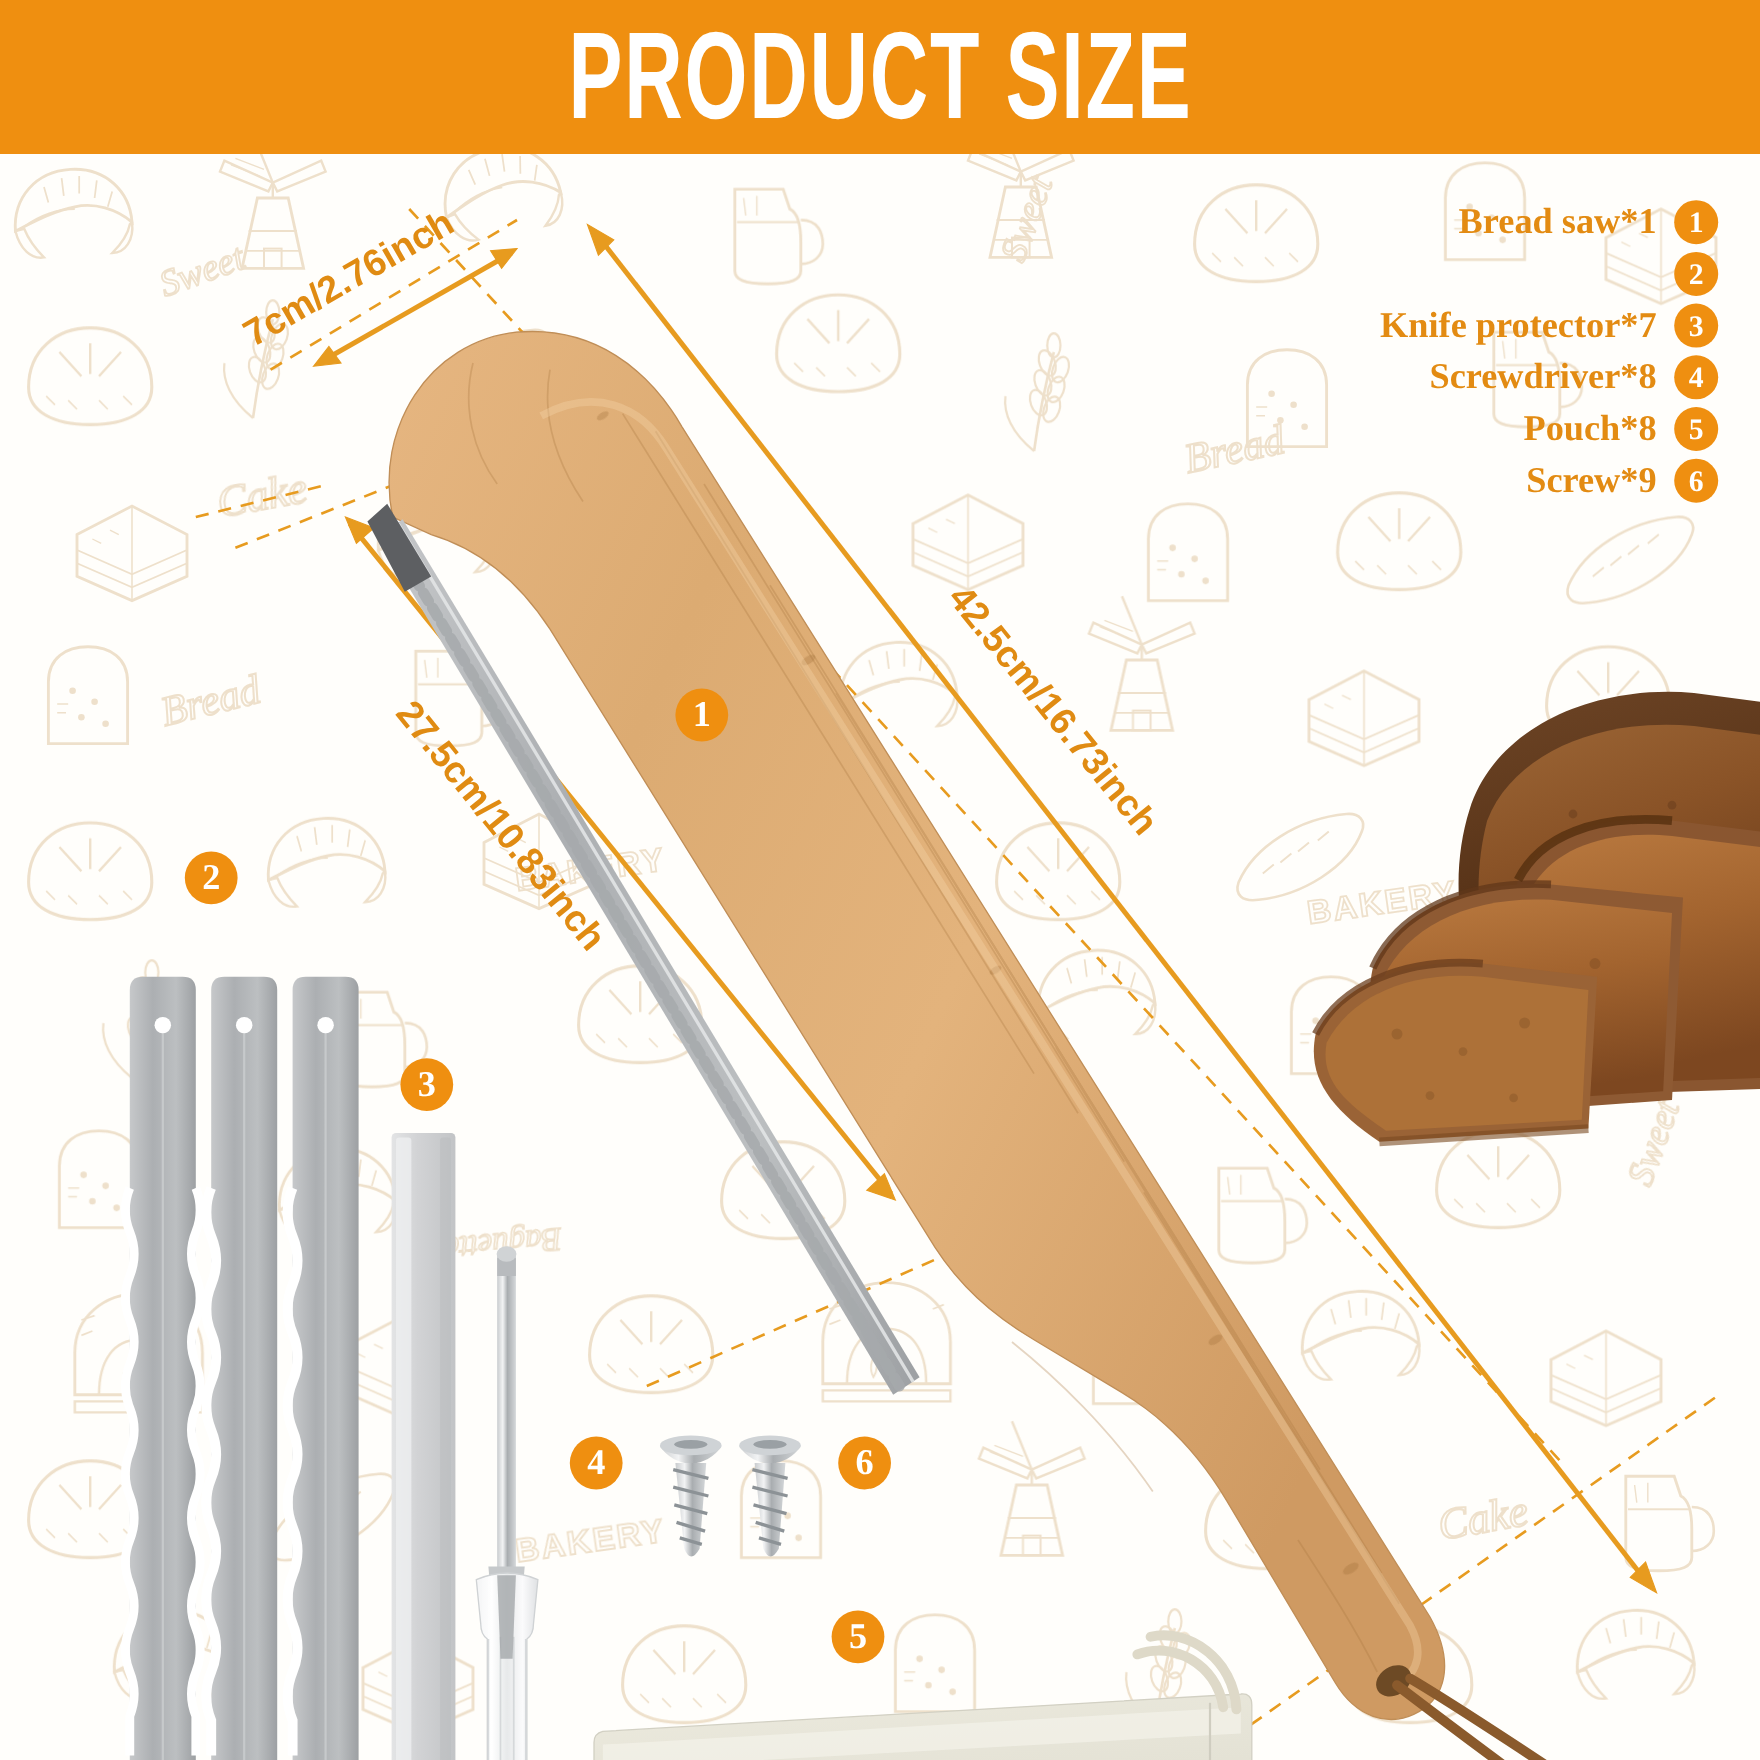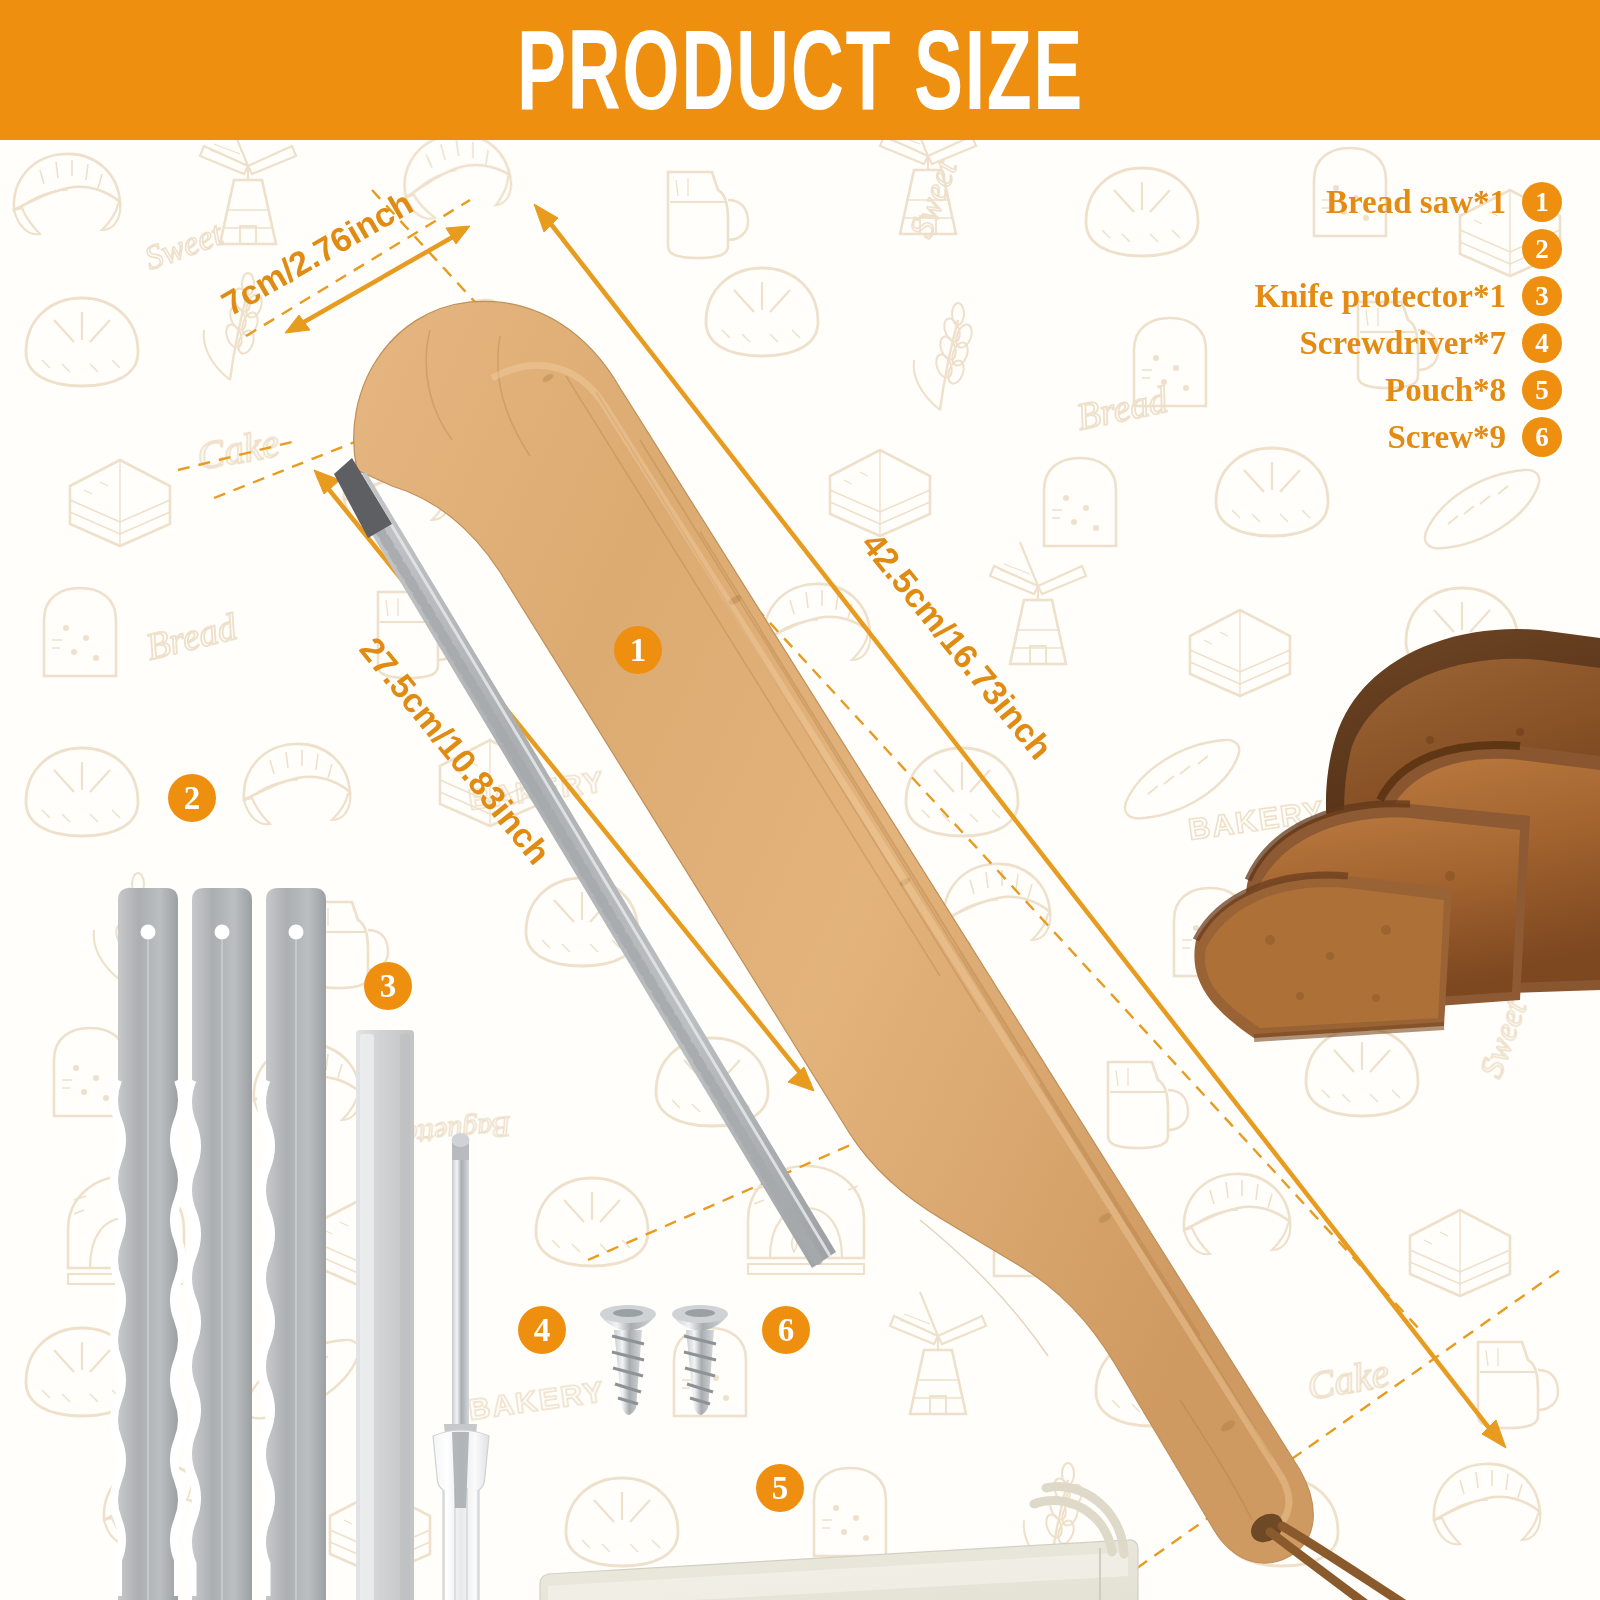--- a/index.html
+++ b/index.html
@@ -290,26 +290,26 @@
       <div class="legend-row">
         <span class="legend-label">Bread saw*1</span>
         <span class="badge">1</span>
       </div>
 
       <div class="legend-row">
         <span class="badge">2</span>
       </div>
 
       <div class="legend-row">
-        <span class="legend-label">Knife protector*1</span>
+        <span class="legend-label">Knife protector*7</span>
         <span class="badge">3</span>
       </div>
 
       <div class="legend-row">
-        <span class="legend-label">Screwdriver*7</span>
+        <span class="legend-label">Screwdriver*8</span>
         <span class="badge">4</span>
       </div>
 
       <div class="legend-row">
         <span class="legend-label">Pouch*8</span>
         <span class="badge">5</span>
       </div>
 
       <div class="legend-row">
         <span class="legend-label">Screw*9</span>

